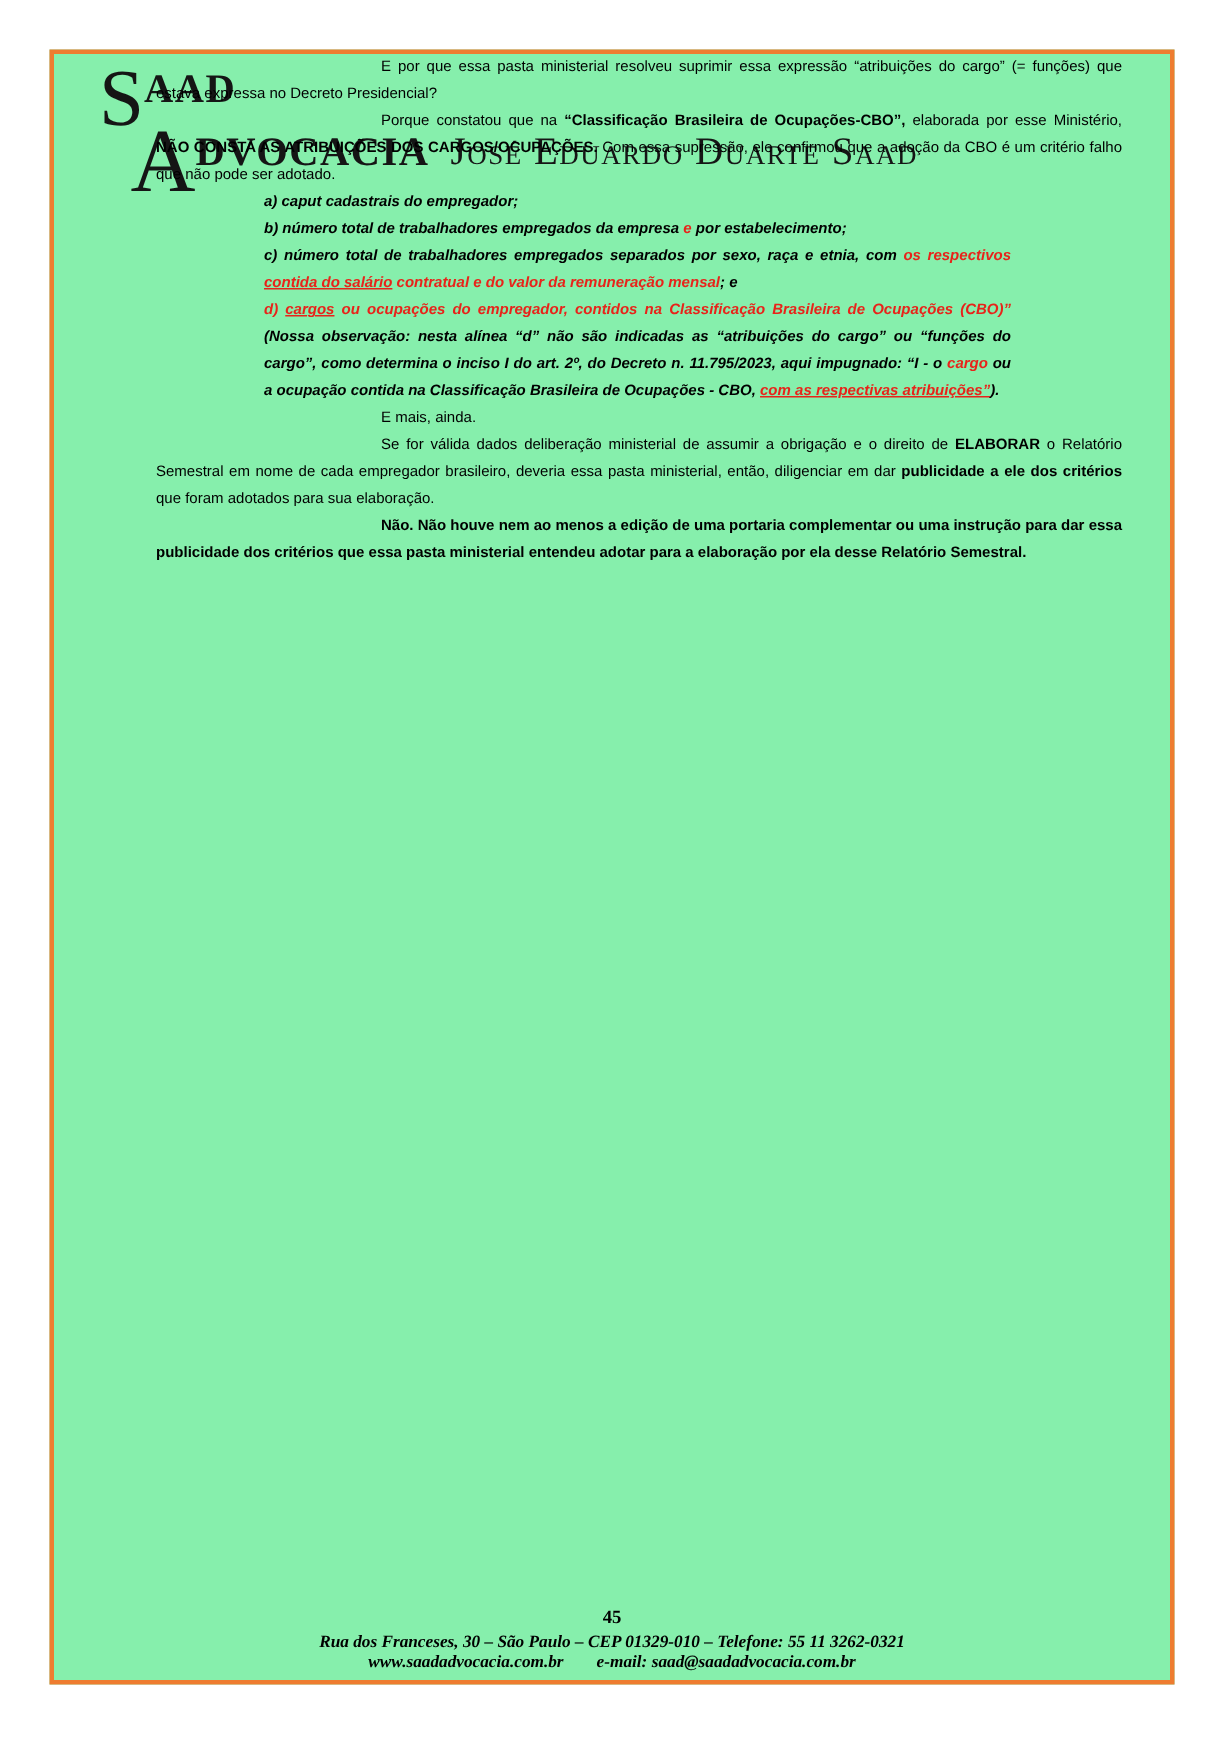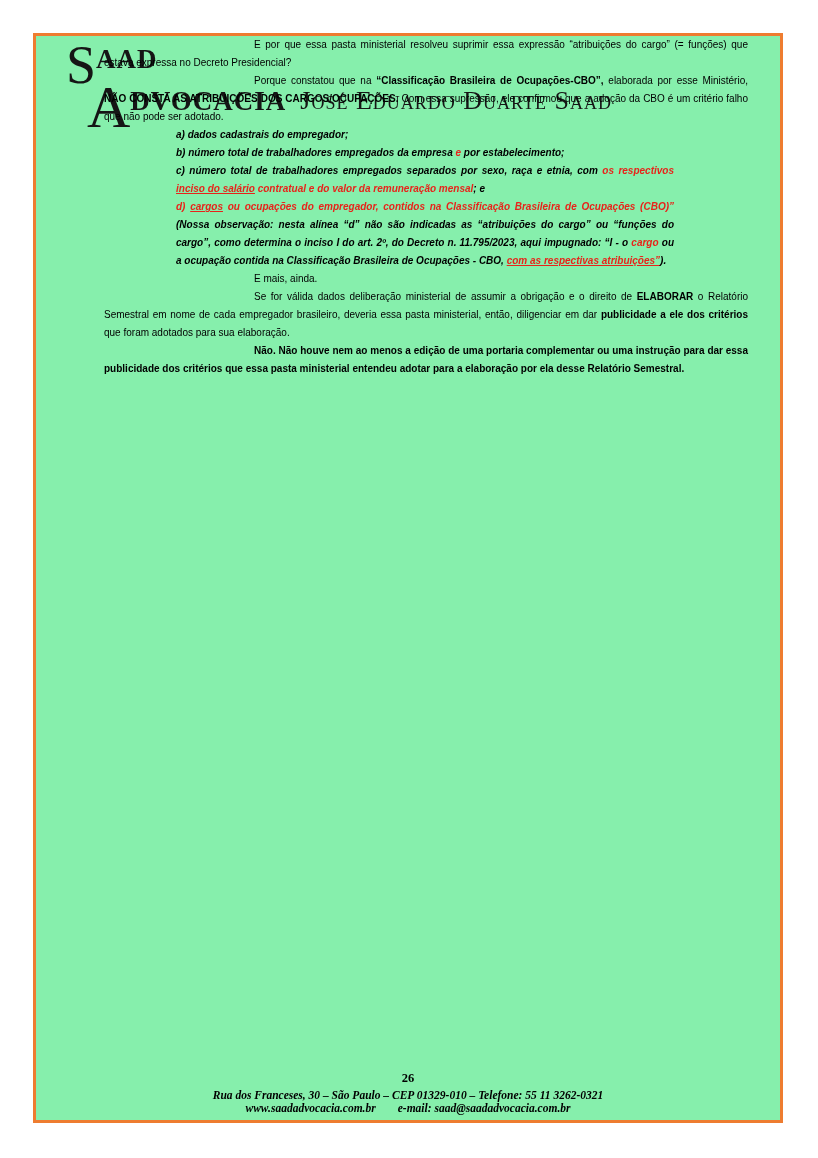--- a/index.html
+++ b/index.html
@@ -137,36 +137,36 @@
   </div>
 
   <div class="content">
 
     <p class="p1 indent"><span>E por que essa pasta ministerial resolveu suprimir essa expressão “atribuições do cargo” (= funções) que estava expressa no Decreto Presidencial?</span></p>
 
     <p class="p2 indent"><span>Porque constatou que na </span><span class="b">“Classificação Brasileira de Ocupações-CBO”,</span><span> elaborada por esse Ministério, </span><span class="b">NÃO CONSTA AS ATRIBUIÇÕES DOS CARGOS/OCUPAÇÕES.</span><span> Com essa supressão, ele confirmou que a adoção da CBO é um critério falho que não pode ser adotado.</span></p>
 
 
     <div class="quote">
-      <p class="qnext"><span>a) dados cadastrais do empregador;</span></p>
+      <p class="qnext"><span>a) caput cadastrais do empregador;</span></p>
       <p class="qnext"><span>b) número total de trabalhadores empregados da empresa </span><span class="red">e</span><span> por estabelecimento;</span></p>
-      <p class="qnext"><span>c) número total de trabalhadores empregados separados por sexo, raça e etnia, com </span><span class="red">os respectivos </span><span class="red u">inciso do salário</span><span class="red"> contratual e do valor da remuneração mensal</span><span>; e</span></p>
+      <p class="qnext"><span>c) número total de trabalhadores empregados separados por sexo, raça e etnia, com </span><span class="red">os respectivos </span><span class="red u">contida do salário</span><span class="red"> contratual e do valor da remuneração mensal</span><span>; e</span></p>
       <p class="qnext"><span class="red">d) </span><span class="red u">cargos</span><span class="red"> ou ocupações do empregador, contidos na Classificação Brasileira de Ocupações (CBO)”</span><span> (Nossa observação: nesta alínea “d” não são indicadas as “atribuições do cargo” ou “funções do cargo”, como determina o inciso I do art. 2º, do Decreto n. 11.795/2023, aqui impugnado: “I - o </span><span class="red">cargo</span><span> ou a ocupação contida na Classificação Brasileira de Ocupações - CBO, </span><span class="red u">com as respectivas atribuições”</span><span>).</span></p>
     </div>
 
     <p class="p4 indent"><span>E mais, ainda.</span></p>
 
     <p class="p5 indent"><span>Se for válida dados deliberação ministerial de assumir a obrigação e o direito de </span><span class="b">ELABORAR</span><span> o Relatório Semestral em nome de cada empregador brasileiro, deveria essa pasta ministerial, então, diligenciar em dar </span><span class="b">publicidade a ele dos critérios</span><span> que foram adotados para sua elaboração.</span></p>
 
 
     <p class="p7 indent"><span>Não. Não houve nem ao menos a edição de uma portaria complementar ou uma instrução para dar essa publicidade dos critérios que essa pasta ministerial entendeu adotar para a elaboração por ela desse Relatório Semestral.</span></p>
 
   </div>
 
   <div class="footer">
-    <div class="page-num">26</div>
+    <div class="page-num">45</div>
     <div class="addr-line">Rua dos Franceses, 30 – São Paulo – CEP 01329-010 – Telefone: 55 11 3262-0321</div>
     <div class="contact-line">
       <span class="website">www.saadadvocacia.com.br</span><span class="email">e-mail: saad@saadadvocacia.com.br</span>
     </div>
   </div>
 
 </div>
 
 </body></html>

